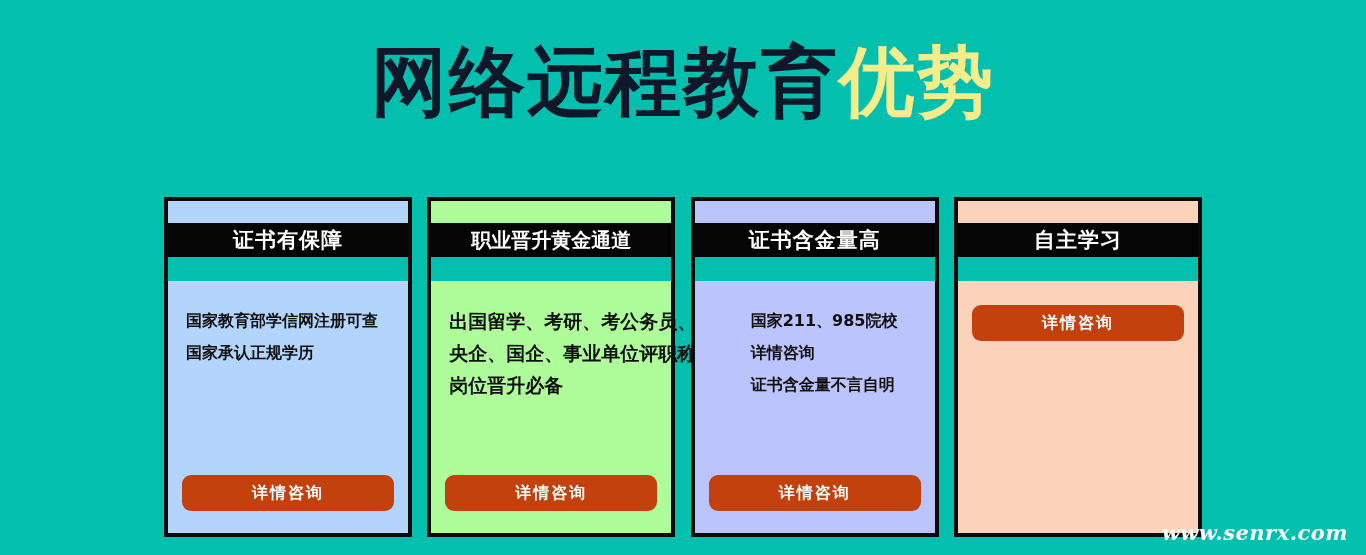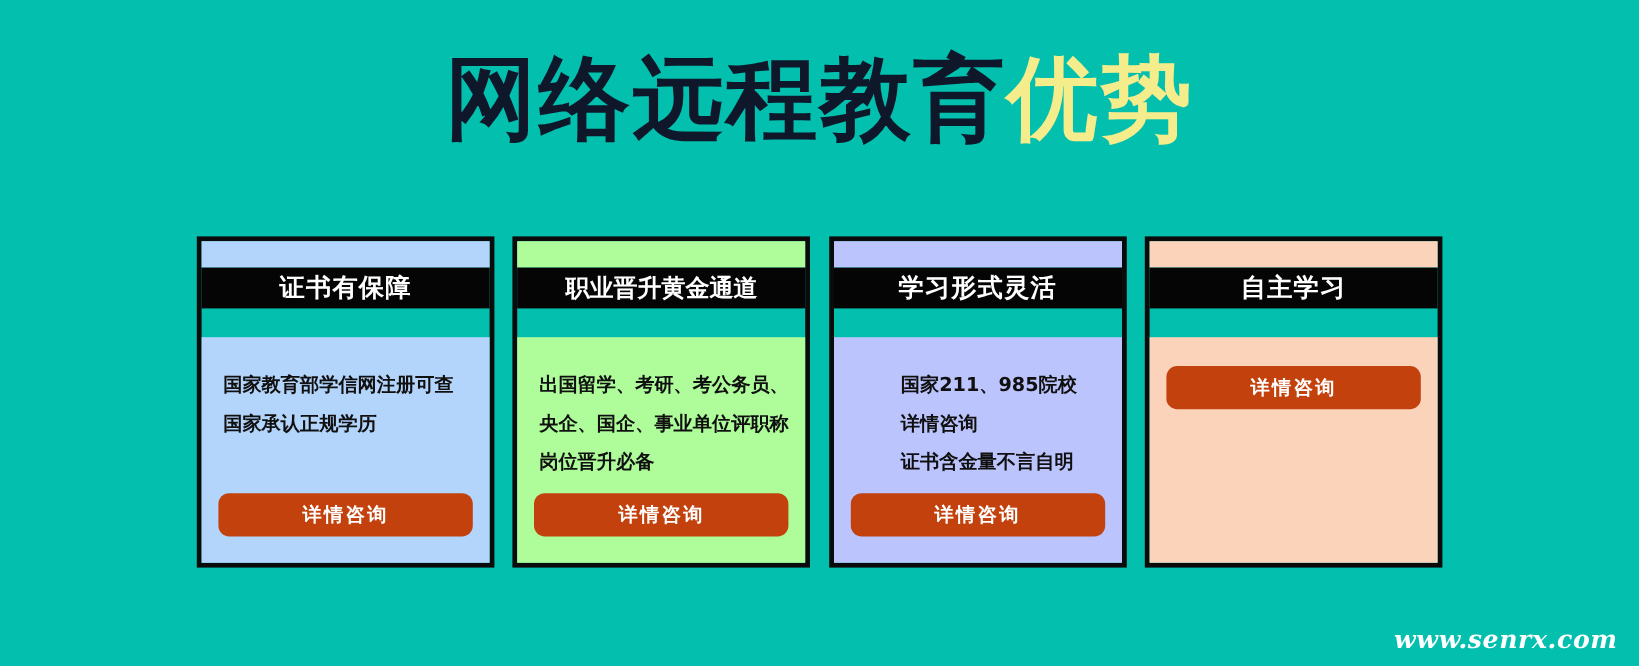--- a/index.html
+++ b/index.html
@@ -47,21 +47,21 @@
     width: 1038px;
     height: 276px;
     display: flex;
     justify-content: space-between;
     align-items: stretch;
   }
 
   .card {
     box-sizing: border-box;
     width: 248px;
-    height: 276px;
+    height: 340px;
     border: 4px solid #0B0B0B;
     display: flex;
     flex-direction: column;
     position: relative;
   }
 
   .card-top-strip {
     height: 22px;
     flex: 0 0 22px;
   }
@@ -92,21 +92,21 @@
   .card-lines {
     flex: 1 1 auto;
   }
   .card-line {
     color: #101010;
     font-size: 16px;
     font-weight: bold;
     line-height: 32px;
     white-space: nowrap;
   }
-  .card.wide .card-line { font-size: 16px; }
+  .card.wide .card-line { font-size: 19px; }
   .lines-left   { text-align: left; padding-left: 6px; }
   .lines-indent { text-align: left; padding-left: 44px; }
   .lines-indent2 { text-align: left; padding-left: 48px; }
 
   .cta-wrap {
     flex: 0 0 auto;
     padding-bottom: 22px;
     display: flex;
     justify-content: center;
   }
@@ -175,21 +175,21 @@
           <div class="card-line">岗位晋升必备</div>
         </div>
         <div class="cta-wrap">
           <button class="cta-button">详情咨询</button>
         </div>
       </div>
     </div>
 
     <div class="card">
       <div class="card-top-strip" style="background:#BCC4FD"></div>
-      <div class="card-header">学习形式灵活</div>
+      <div class="card-header">证书含金量高</div>
       <div class="card-body" style="background:#BCC4FD">
         <div class="card-lines lines-indent">
           <div class="card-line">国家211、985院校</div>
           <div class="card-line">详情咨询</div>
           <div class="card-line">证书含金量不言自明</div>
         </div>
         <div class="cta-wrap">
           <button class="cta-button">详情咨询</button>
         </div>
       </div>

